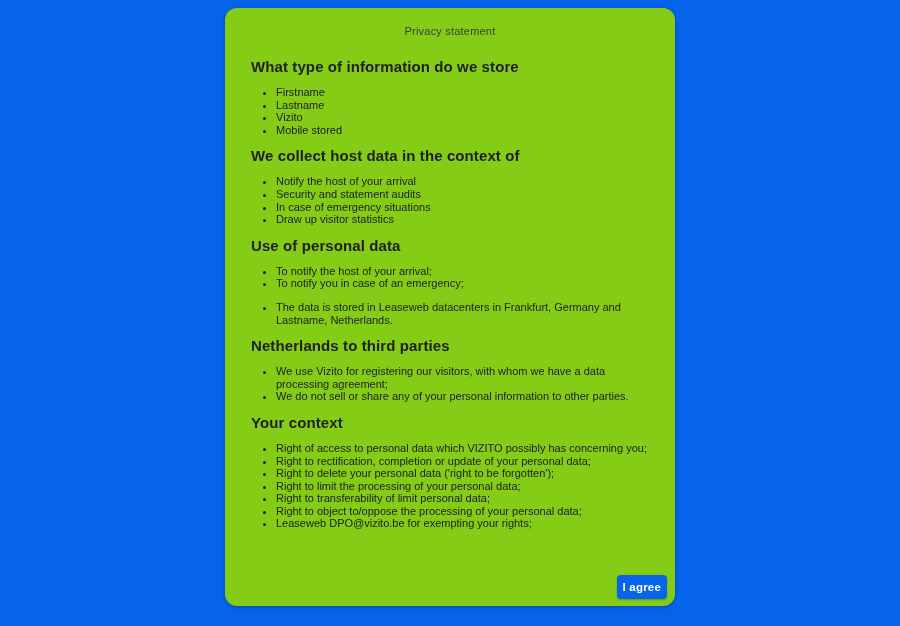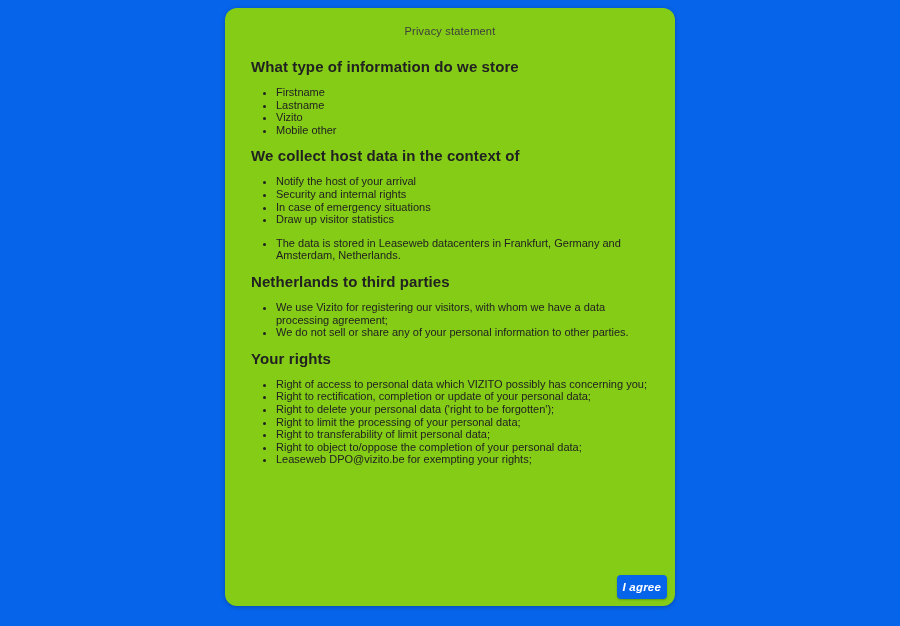--- a/index.html
+++ b/index.html
@@ -67,74 +67,80 @@
     border: none;
     border-radius: 4px;
     background: #0664eb;
     color: #ffffff;
     font-family: "Liberation Sans", sans-serif;
     font-size: 11.5px;
     font-weight: bold;
     letter-spacing: 0.2px;
     cursor: pointer;
     box-shadow: 0 1px 2px rgba(0,0,0,0.25);
-    font-style: italic;
   }
 </style>
 </head>
 <body style="background: rgb(6, 100, 235);">
 
 <div class="modal">
   <div class="content">
     <div class="title">Privacy statement</div>
     <div>
   <div class="section">
     <h2>What type of information do we store</h2>
     <ul>
             <li>Firstname</li>
             <li>Lastname</li>
             <li>Vizito</li>
-            <li>Mobile other</li>
+            <li>Mobile stored</li>
           </ul>
   </div>
 
   <div class="section">
     <h2>We collect host data in the context of</h2>
     <ul>
             <li>Notify the host of your arrival</li>
-            <li>Security and internal rights</li>
+            <li>Security and statement audits</li>
             <li>In case of emergency situations</li>
             <li>Draw up visitor statistics</li>
           </ul>
   </div>
 
+  <div class="section">
+    <h2>Use of personal data</h2>
+    <ul>
+            <li>To notify the host of your arrival;</li>
+            <li>To notify you in case of an emergency;</li>
+          </ul>
+  </div>
 
   <div class="section">
     <ul>
-            <li>The data is stored in Leaseweb datacenters in Frankfurt, Germany and Amsterdam, Netherlands.</li>
+            <li>The data is stored in Leaseweb datacenters in Frankfurt, Germany and Lastname, Netherlands.</li>
           </ul>
   </div>
 
   <div class="section">
     <h2>Netherlands to third parties</h2>
     <ul>
             <li>We use Vizito for registering our visitors, with whom we have a data processing agreement;</li>
             <li>We do not sell or share any of your personal information to other parties.</li>
           </ul>
   </div>
 
   <div class="section">
-    <h2>Your rights</h2>
+    <h2>Your context</h2>
     <ul>
             <li>Right of access to personal data which VIZITO possibly has concerning you;</li>
             <li>Right to rectification, completion or update of your personal data;</li>
             <li>Right to delete your personal data ('right to be forgotten');</li>
             <li>Right to limit the processing of your personal data;</li>
             <li>Right to transferability of limit personal data;</li>
-            <li>Right to object to/oppose the completion of your personal data;</li>
+            <li>Right to object to/oppose the processing of your personal data;</li>
             <li>Leaseweb DPO@vizito.be for exempting your rights;</li>
           </ul>
   </div>
 </div>
   </div>
   <div class="button-row">
     <button class="agree-btn" style="background: rgb(6, 100, 235); color: rgb(255, 255, 255);">I agree</button>
   </div>
 </div>
 

